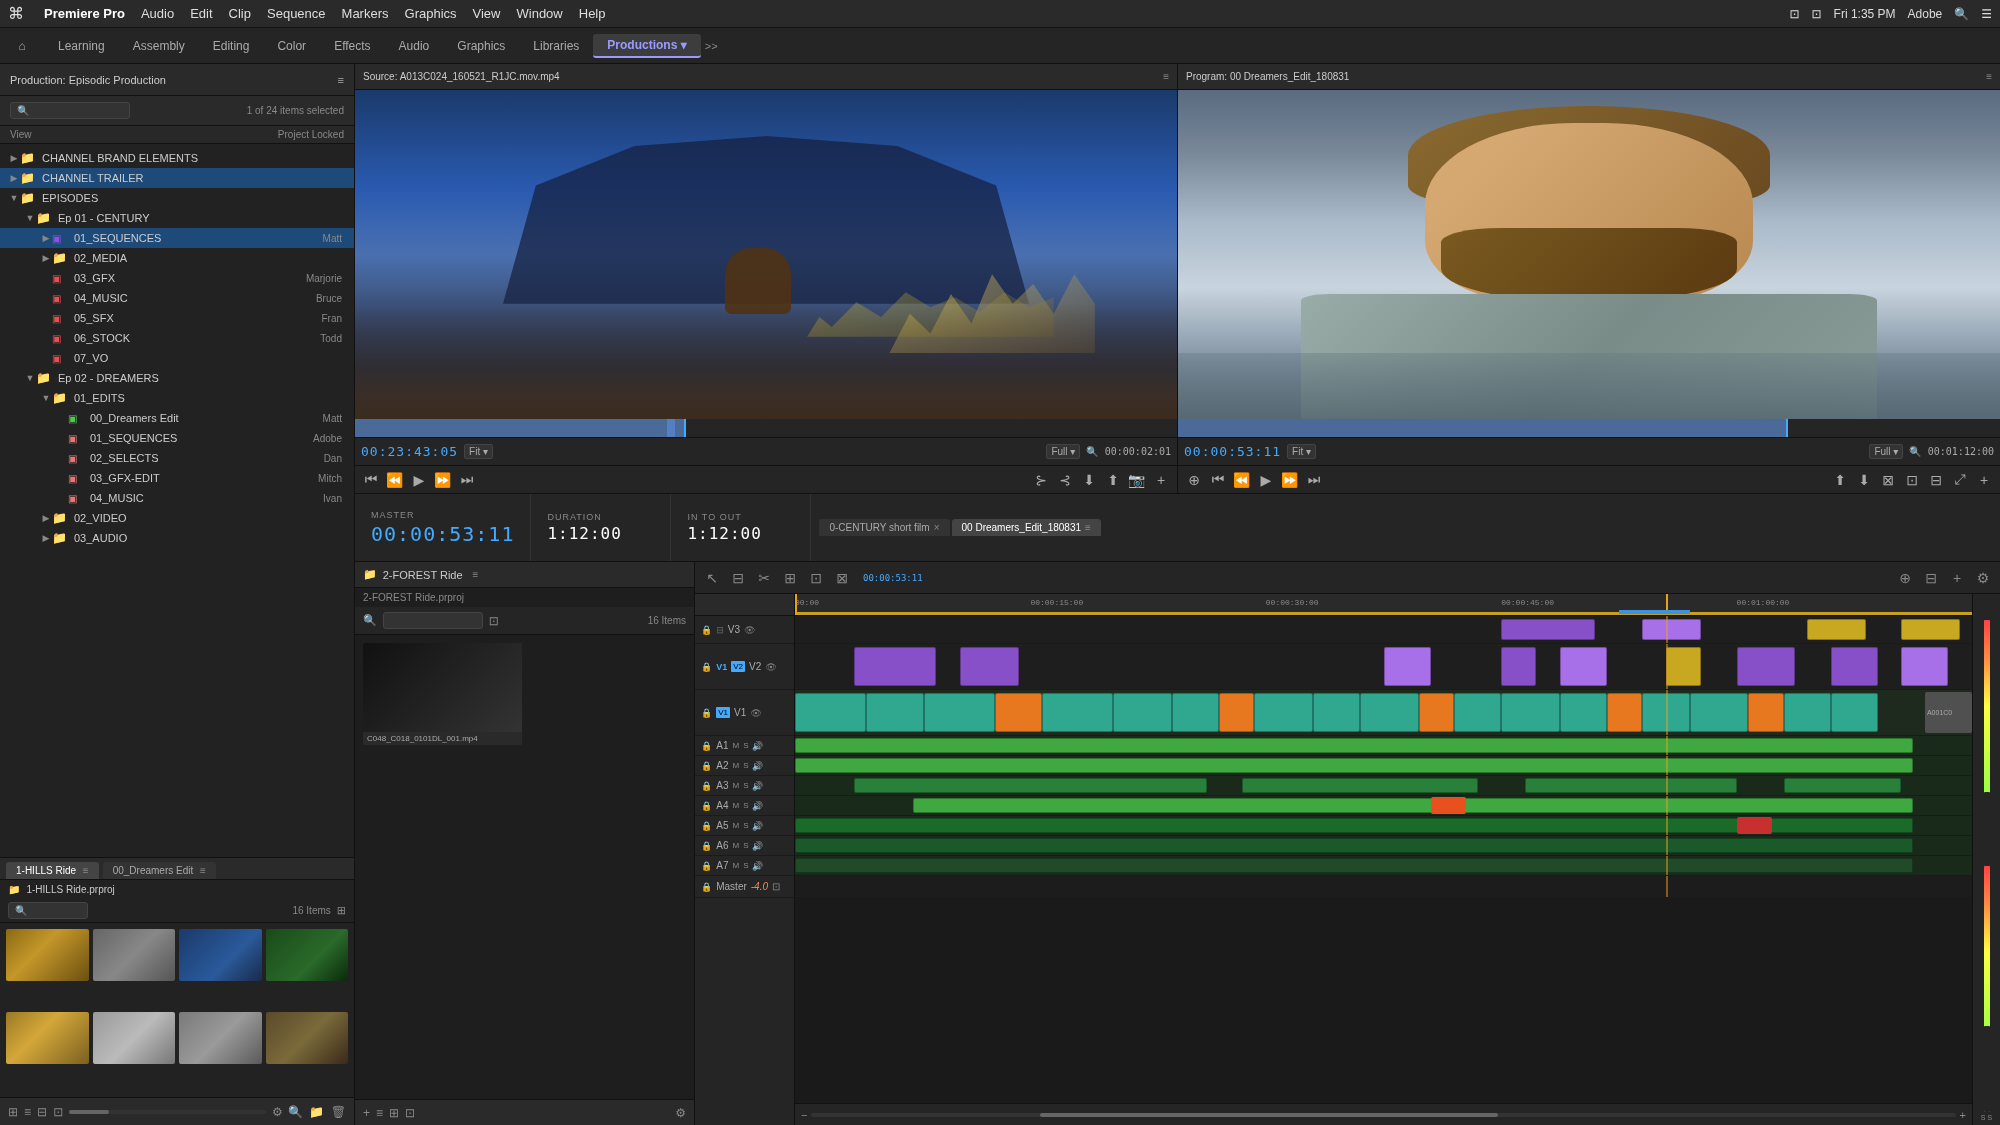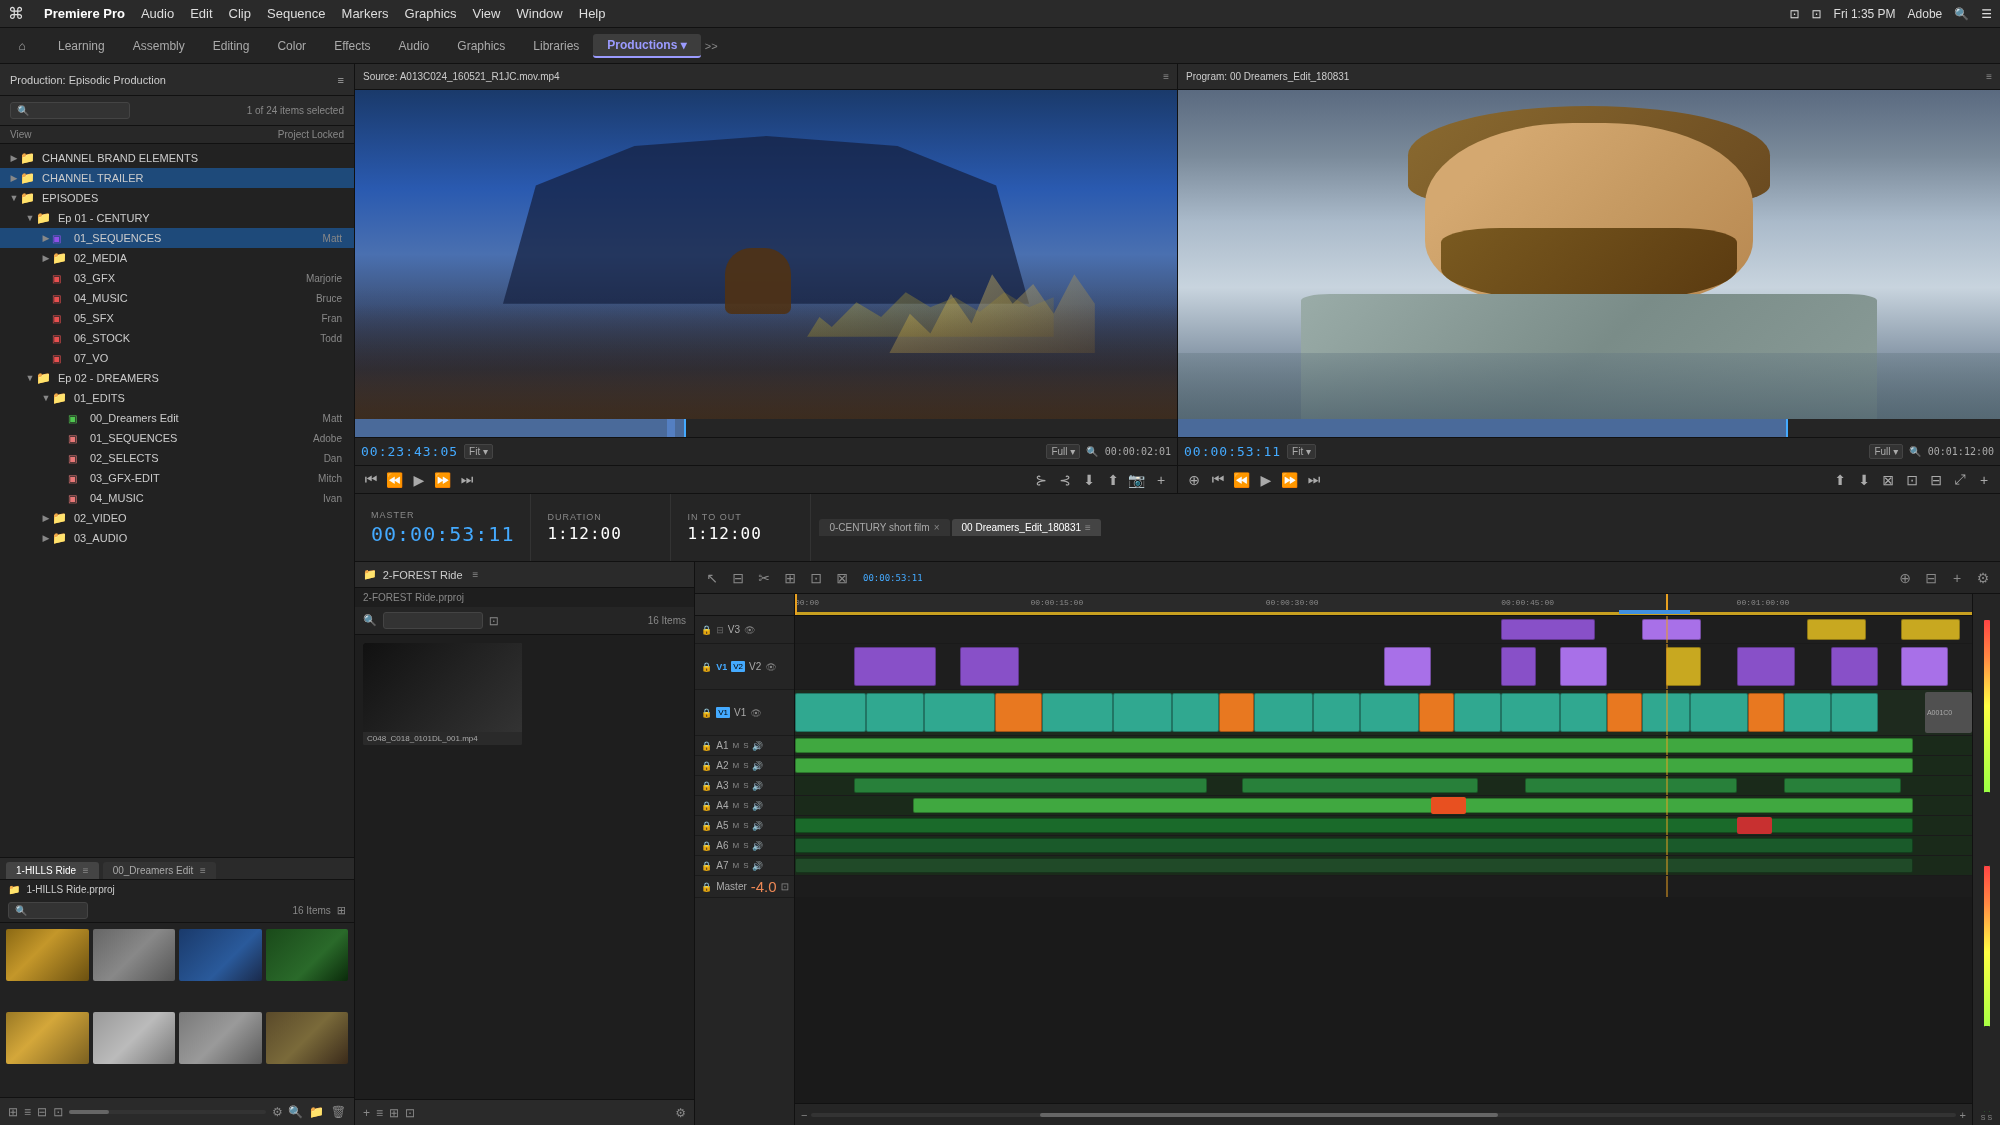--- a/index.html
+++ b/index.html
@@ -1222,21 +1222,21 @@
               <span class="tl-lock-icon">🔒</span>
               <span class="tl-track-name">A7</span>
               <span class="tl-track-m">M</span>
               <span class="tl-track-s">S</span>
               <span class="tl-audio-icon">🔊</span>
             </div>
 
             <div class="track-label master">
               <span class="tl-lock-icon">🔒</span>
               <span class="tl-track-name">Master</span>
-              <span style="font-size:15px;color:#e85;">-4.0</span>
+              <span style="font-size:10px;color:#e85;font-style:italic;">-4.0</span>
               <span style="font-size:10px;color:#888;">⊡</span>
             </div>
           </div>
 
           <div style="flex:1;display:flex;flex-direction:column;overflow:hidden;position:relative;">
 
             <div style="height:22px;background:#2a2a2a;border-bottom:1px solid #111;position:relative;overflow:hidden;font-family:Liberation Mono, monospace;">
               <div style="position:absolute;left:0%;top:0;height:100%;width:2px;background:#e8a020;z-index:5;"></div>
 
               <span style="position:absolute;left:0;top:4px;font-size:8px;color:#888;">00:00</span>

